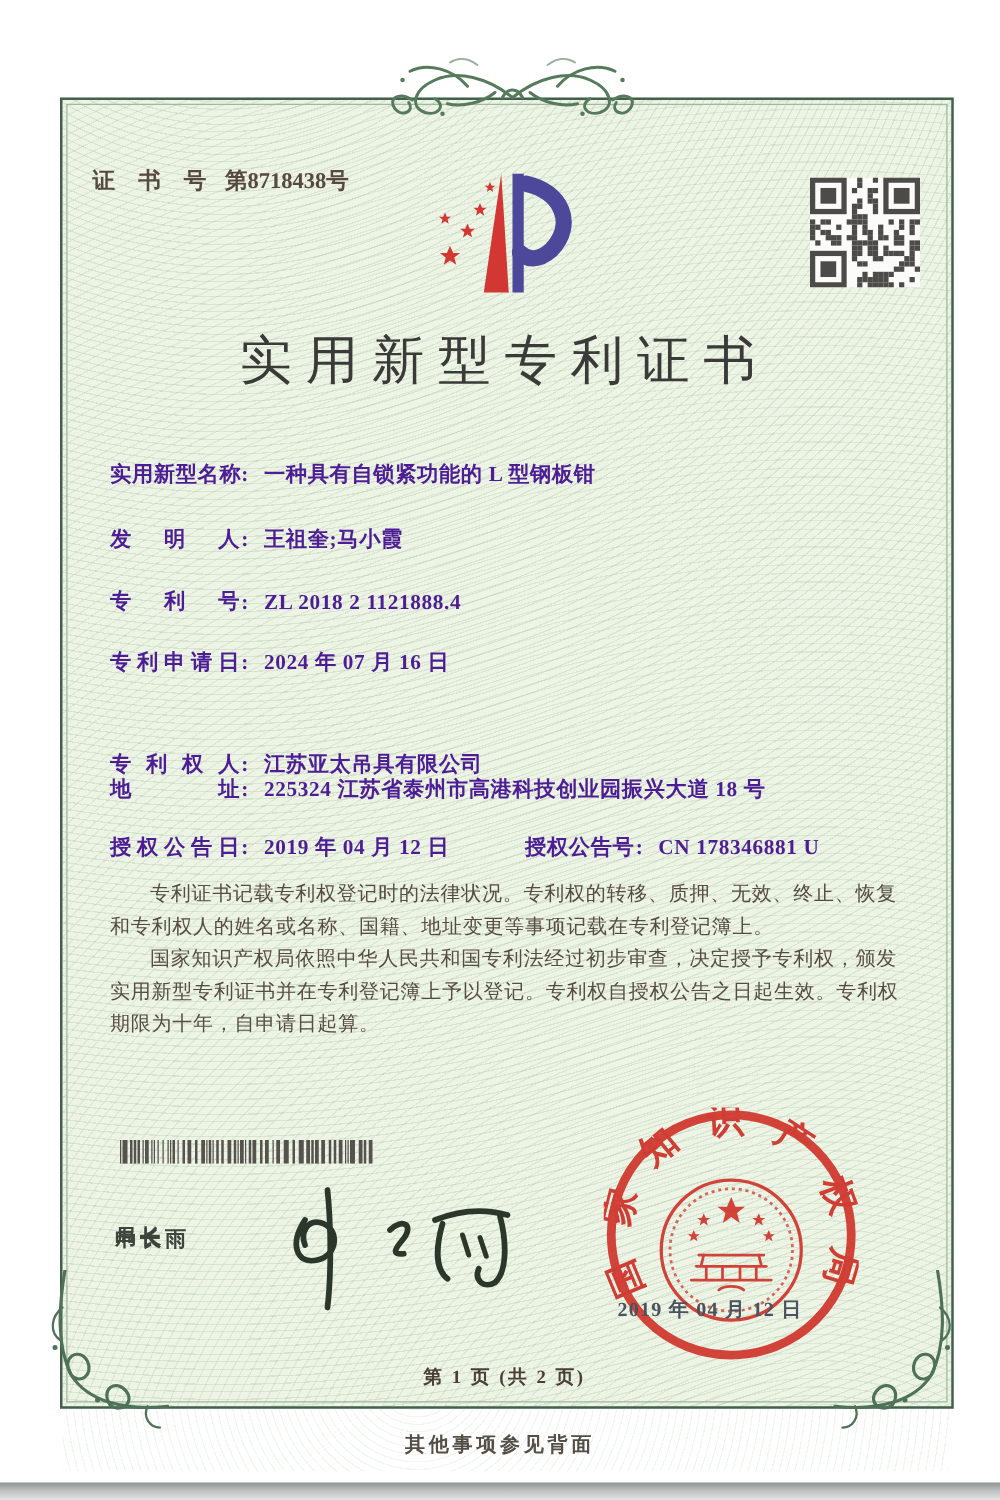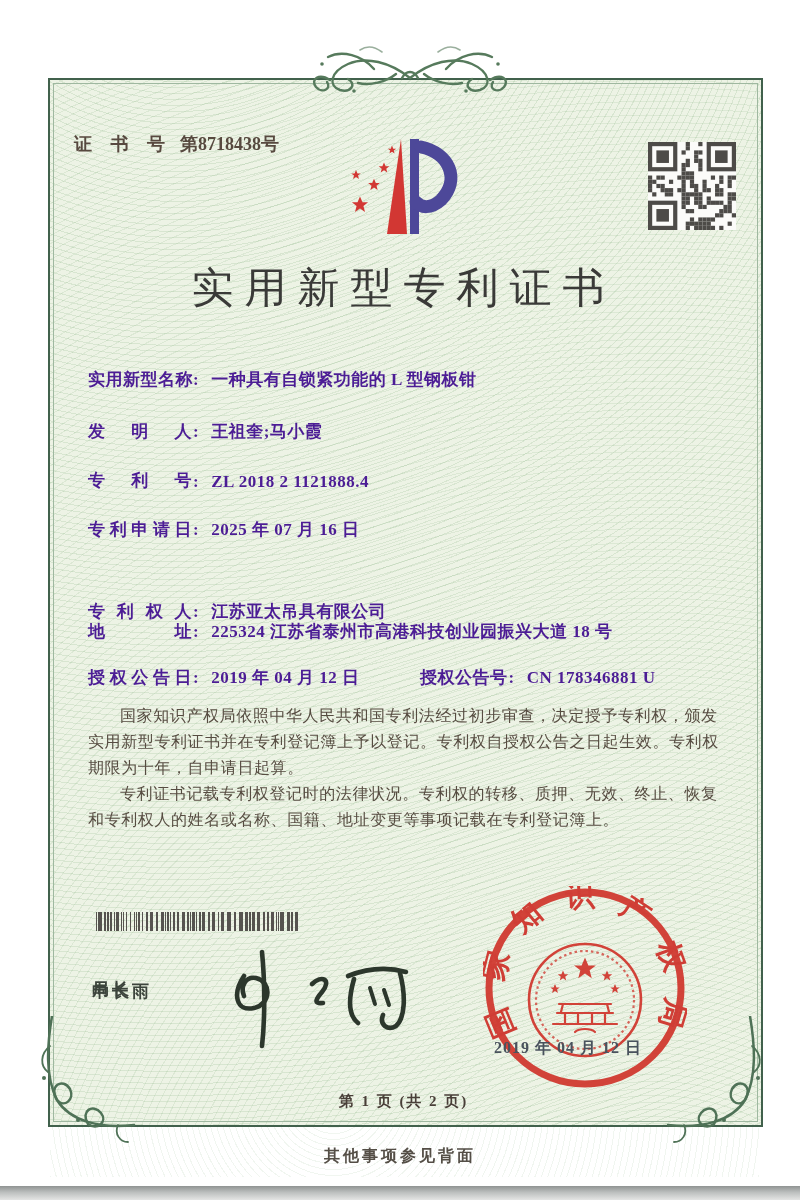--- a/index.html
+++ b/index.html
@@ -248,38 +248,38 @@
 <div class="abs frow" style="top:368px;">
   <span class="flabel">实用新型名称</span><span class="fcolon">:</span><span class="fvalue">一种具有自锁紧功能的 L 型钢板钳</span>
 </div>
 <div class="abs frow" style="top:420px;">
   <span class="flabel">发明人</span><span class="fcolon">:</span><span class="fvalue">王祖奎;马小霞</span>
 </div>
 <div class="abs frow" style="top:469px;">
   <span class="flabel">专利号</span><span class="fcolon">:</span><span class="fvalue">ZL 2018 2 1121888.4</span>
 </div>
 <div class="abs frow" style="top:518px;">
-  <span class="flabel">专利申请日</span><span class="fcolon">:</span><span class="fvalue">2025 年 07 月 16 日</span>
+  <span class="flabel">专利申请日</span><span class="fcolon">:</span><span class="fvalue">2024 年 07 月 16 日</span>
 </div>
 <div class="abs frow" style="top:600px;">
   <span class="flabel">专利权人</span><span class="fcolon">:</span><span class="fvalue">江苏亚太吊具有限公司</span>
 </div>
 <div class="abs frow" style="top:620px;">
   <span class="flabel">地址</span><span class="fcolon">:</span><span class="fvalue">225324 江苏省泰州市高港科技创业园振兴大道 18 号</span>
 </div>
 <div class="abs frow" style="top:666px;">
   <span class="flabel">授权公告日</span><span class="fcolon">:</span><span class="fvalue">2019 年 04 月 12 日</span>
   <span class="grant-right">
     <span>授权公告号</span><span class="fcolon">:</span><span class="fvalue">CN 178346881 U</span>
   </span>
 </div>
 
 <div class="abs paras">
+  <p>专利证书记载专利权登记时的法律状况。专利权的转移、质押、无效、终止、恢复和专利权人的姓名或名称、国籍、地址变更等事项记载在专利登记簿上。</p>
   <p>国家知识产权局依照中华人民共和国专利法经过初步审查，决定授予专利权，颁发实用新型专利证书并在专利登记簿上予以登记。专利权自授权公告之日起生效。专利权期限为十年，自申请日起算。</p>
-  <p>专利证书记载专利权登记时的法律状况。专利权的转移、质押、无效、终止、恢复和专利权人的姓名或名称、国籍、地址变更等事项记载在专利登记簿上。</p>
 </div>
 
 <svg class="abs" id="barcode-svg" style="left:95px;top:912px;" width="208" height="19" viewBox="0 0 208 19">
     <rect x="1" y="0" width="1" height="19" fill="#56534f"></rect>
     <rect x="3" y="0" width="4" height="19" fill="#56534f"></rect>
     <rect x="9" y="0" width="2" height="19" fill="#56534f"></rect>
     <rect x="12" y="0" width="2" height="19" fill="#56534f"></rect>
     <rect x="15" y="0" width="2" height="19" fill="#56534f"></rect>
     <rect x="19" y="0" width="1" height="19" fill="#56534f"></rect>
     <rect x="21" y="0" width="3" height="19" fill="#56534f"></rect>

